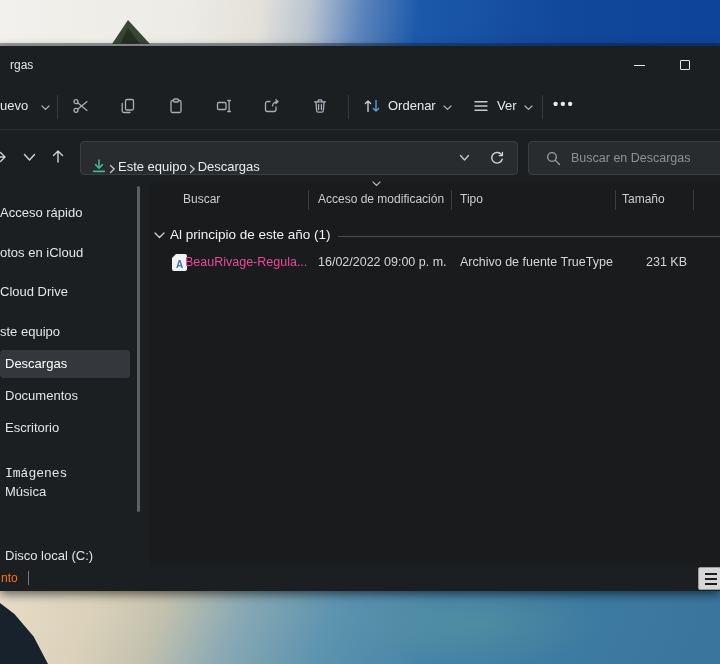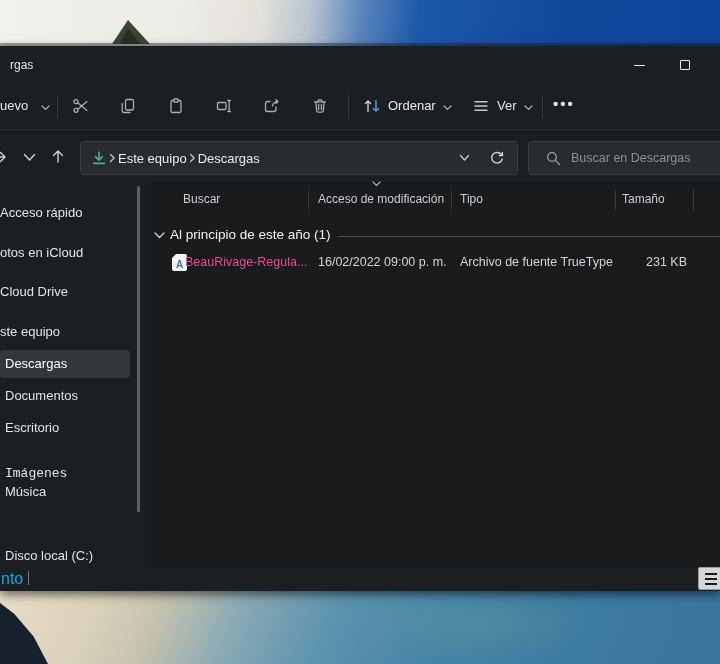--- a/index.html
+++ b/index.html
@@ -45,21 +45,21 @@
   .tb-label{ font-size:13px; color:#e6e8ea; position:absolute; top:14px; }
   .tb-icon{ position:absolute; top:13px; }
   .tb-divider{ position:absolute; top:11px; width:1px; height:24px; background:#37393c; }
   .more-dots{ position:absolute; left:553px; top:11px; font-size:15px; font-weight:bold; letter-spacing:2px; color:#e6e8ea; }
 
   
   .navrow{ position:absolute; left:0; top:86px; width:100%; height:48px; }
   .nav-icon{ position:absolute; }
   .addr-box{ position:absolute; left:80px; top:9px; width:438px; height:34px;
     background:#292c2f; border:1px solid #3a3d41; border-radius:4px; }
-  .addr-inner{ position:absolute; left:10px; top:0; height:32px; display:flex; align-items:center; gap:2px; }
+  .addr-inner{ position:absolute; left:10px; top:0; height:32px; display:flex; align-items:flex-end; gap:2px; }
   .crumb{ font-size:13px; color:#e8eaec; white-space:nowrap; }
   .addr-chevron{ position:absolute; left:378px; top:12px; }
   .addr-refresh{ position:absolute; left:408px; top:8px; }
   .search-box{ position:absolute; left:528px; top:9px; width:200px; height:34px;
     background:#292c2f; border:1px solid #3a3d41; border-radius:4px; }
   .search-box input{ position:absolute; left:42px; top:0; width:140px; height:32px; background:transparent;
     border:none; outline:none; color:#e6e8ea; font-size:12.5px; font-family:"Liberation Sans",sans-serif; }
   .search-box input::placeholder{ color:#8b9298; }
   .search-glyph{ position:absolute; left:16px; top:8px; }
 
@@ -86,21 +86,21 @@
     border-top:4px solid #191b1d; border-right:4px solid transparent; }
   .file-icon-letter{ font-size:10px; font-weight:bold; color:#3d6db5; line-height:13px; }
   .cell{ position:absolute; top:5px; white-space:nowrap; }
   .cell-name{ left:35px; color:#ec4899;text-align:right; }
   .cell-date{ left:168px; }
   .cell-type{ left:310px; }
   .cell-size{ left:430px; width:107px; text-align:right; }
 
   
   .statusbar{ position:absolute; left:0; bottom:0; width:100%; height:25px; background:#1c1f22; }
-  .status-text{ position:absolute; left:1px; top:0; height:25px; line-height:25px; font-size:16px; color:#0ea5e9; }
+  .status-text{ position:absolute; left:1px; top:0; height:25px; line-height:25px; font-size:12px; color:#f97316; }
   .status-div{ position:absolute; left:28px; top:5px; width:1px; height:14px; background:#787878; }
   .view-toggle{ position:absolute; left:698px; top:1px; width:26px; height:23px; background:#d6d6d6;
     border:1px solid #9a9a9a; border-radius:2px; display:flex; flex-direction:column; align-items:center; justify-content:center; gap:3px; }
   .view-toggle span{ display:block; width:12px; height:2px; background:#1b1b1b; }
 
   svg{ display:block; }
 </style>
 </head>
 <body>
 

